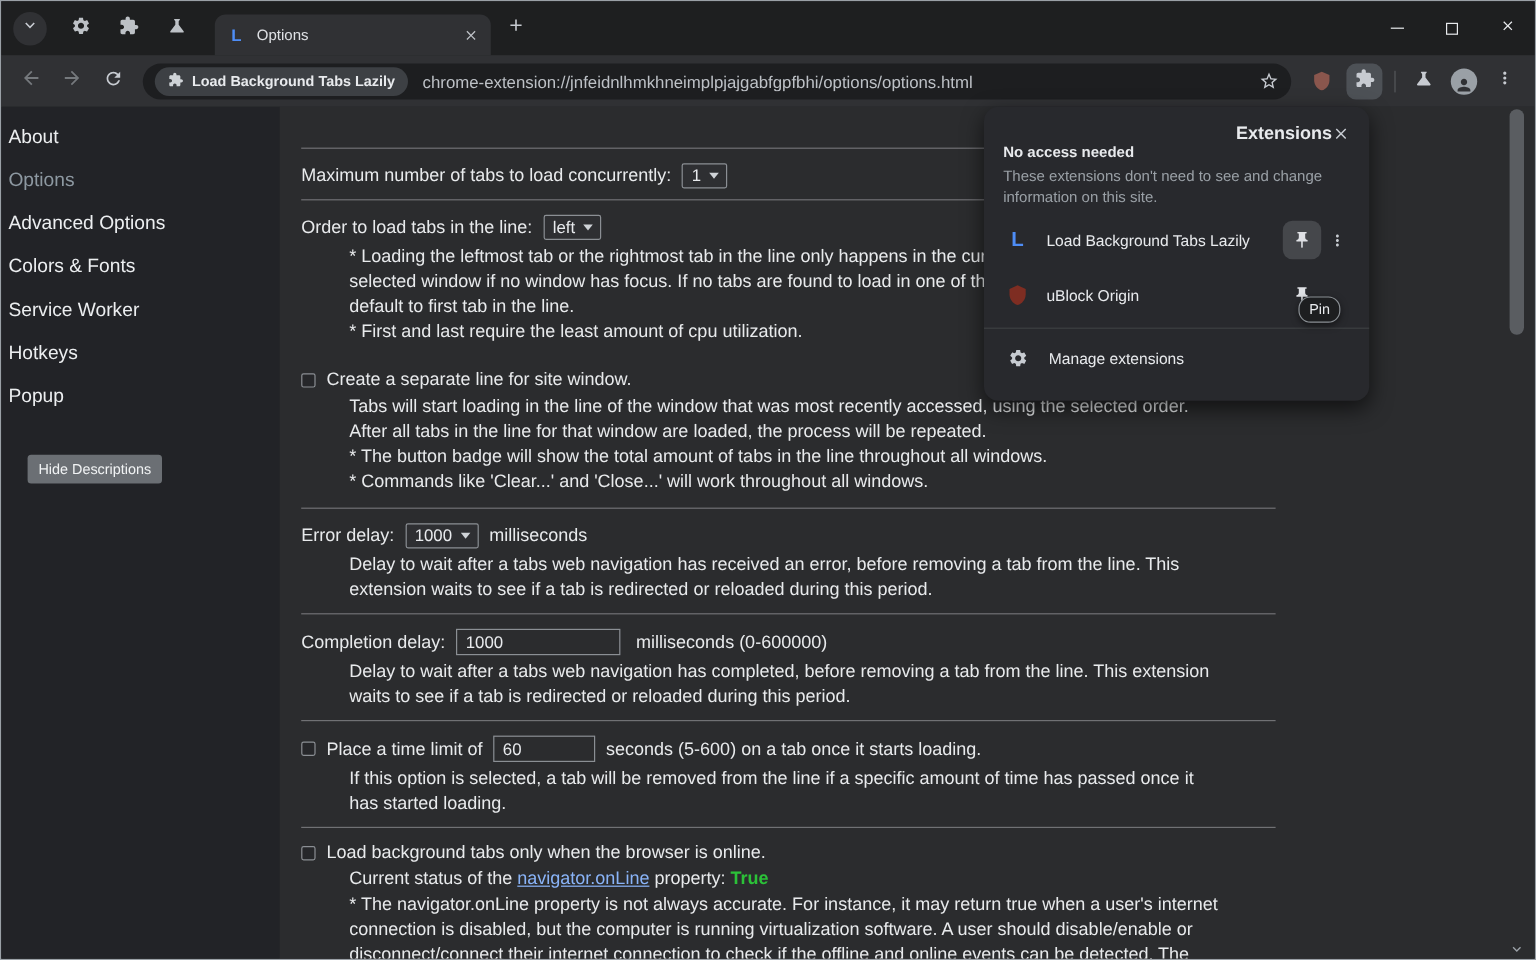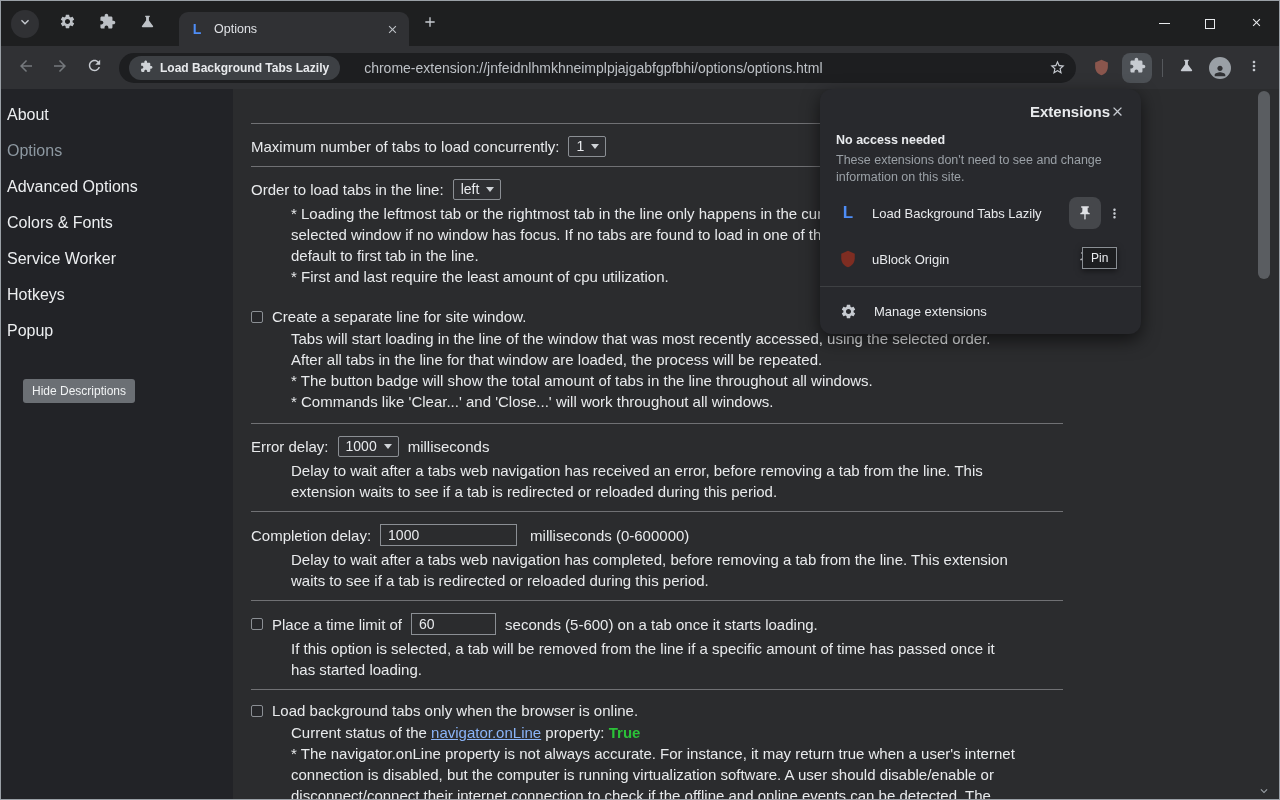--- a/index.html
+++ b/index.html
@@ -20,21 +20,21 @@
   .wc .min{width:11px;height:1px;background:#e8eaed}
   .wc .max{width:10px;height:10px;border:1px solid #e8eaed}
 
   
   .toolbar{position:absolute;left:0;top:45px;right:0;height:43px;background:#303134;display:flex;align-items:center;padding:0 8px}
   .nav-btn{width:34px;height:34px;display:flex;align-items:center;justify-content:center;color:#c7cbd1;flex:none}
   .nav-btn.dim{color:#75797d}
   .omnibox{flex:1;height:30px;background:#1d1e20;border-radius:15px;display:flex;align-items:center;margin:0 8px;padding:0 10px;min-width:0}
   .chip{display:flex;align-items:center;gap:7px;background:#3d4044;border-radius:12px;height:24px;padding:0 11px;color:#e8eaed;font-size:12px;font-weight:bold;white-space:nowrap;flex:none}
   .chip svg{color:#cfd3d7}
-  .url{flex:1;margin-left:24px;font-size:14px;color:#bdc1c6;white-space:nowrap;overflow:hidden}
+  .url{flex:1;margin-left:12px;font-size:14px;color:#bdc1c6;white-space:nowrap;overflow:hidden}
   .star{color:#c7cbd1;display:flex;margin-left:8px;flex:none}
   .tb-btn{width:34px;height:34px;display:flex;align-items:center;justify-content:center;color:#c7cbd1;flex:none}
   .tb-btn.hl{background:#4d5156;border-radius:8px;width:30px;height:30px;margin:0 4px}
   .tb-sep{width:1px;height:18px;background:#55585c;margin:0 6px;flex:none}
   .ublock-tb{color:#8a564d}
   .avatar-circle{width:22px;height:22px;border-radius:50%;background:#9aa0a6;display:flex;align-items:flex-end;justify-content:center;overflow:hidden;color:#303134}
 
   
   .sidebar{position:absolute;left:0;top:88px;bottom:0;width:232px;background:#222327;padding-top:8px}
   .side-item{height:36px;line-height:36px;padding-left:6px;font-size:16px;color:#eceef0;cursor:pointer;white-space:nowrap}
@@ -61,34 +61,34 @@
   
   .scrollbar{position:absolute;right:7px;top:0;bottom:0;width:16px}
   .sb-thumb{position:absolute;left:2px;top:2px;width:12px;height:188px;background:#5a5d61;border-radius:6px}
   .sb-down{position:absolute;bottom:1px;left:1px;color:#9aa0a6;display:flex}
 
   
   .ext-popup{position:absolute;left:819px;top:88px;width:321px;height:245px;background:#28292d;border-radius:12px;box-shadow:0 6px 18px rgba(0,0,0,.6);padding:14px 16px;z-index:60;color:#e8eaed}
   .ep-head{display:flex;justify-content:flex-end;align-items:center}
   .ep-title{font-size:15px;font-weight:600}
   .ep-close{color:#c7cbd1;display:flex;cursor:pointer}
-  .ep-sec-title{font-size:12.5px;font-weight:bold;margin-top:13px}
+  .ep-sec-title{font-size:12.5px;font-weight:bold;}
   .ep-sec-desc{font-size:12.5px;color:#9aa0a6;max-width:268px;line-height:17px;margin-top:5px}
   .ep-row{display:flex;align-items:center;margin-top:8px;height:38px}
   .ep-icon{width:24px;display:flex;justify-content:center;flex:none}
   .ep-l{color:#4e8df6;font-weight:bold;font-size:17px}
   .ublock-pop{color:#7e2d22}
   .ep-name{flex:1;font-size:13px;margin-left:12px;white-space:nowrap;overflow:hidden}
   .pin-btn{width:32px;height:32px;border-radius:8px;display:flex;align-items:center;justify-content:center;color:#dfe1e5;flex:none}
   .pin-btn.hl{background:#45474b}
   .kebab{width:22px;display:flex;justify-content:center;color:#c7cbd1;margin-left:2px;flex:none}
   .ep-divider{height:1px;background:#3e4043;margin:8px -16px 0}
   .ep-manage{display:flex;align-items:center;margin-top:10px;gap:14px;font-size:13px;height:28px}
   .ep-manage .ep-icon{color:#c7cbd1}
-  .pin-tooltip{position:absolute;left:262px;top:158px;background:#1d1e20;border:1px solid #8a8f94;border-radius:0;padding:3px 8px;font-size:12px;color:#e8eaed;box-shadow:0 2px 6px rgba(0,0,0,.5)}
+  .pin-tooltip{position:absolute;left:262px;top:158px;background:#1d1e20;border:1px solid #8a8f94;border-radius:10px;padding:3px 8px;font-size:12px;color:#e8eaed;box-shadow:0 2px 6px rgba(0,0,0,.5)}
 </style>
 </head>
 <body>
 
 <div class="window">
 
   <div class="tabstrip">
     <div class="circle-btn">
       <span><svg width="16" height="16" viewBox="0 0 24 24" fill="currentColor">
             <path d="M7.41 8.59L12 13.17l4.59-4.58L18 10l-6 6-6-6z"></path>

